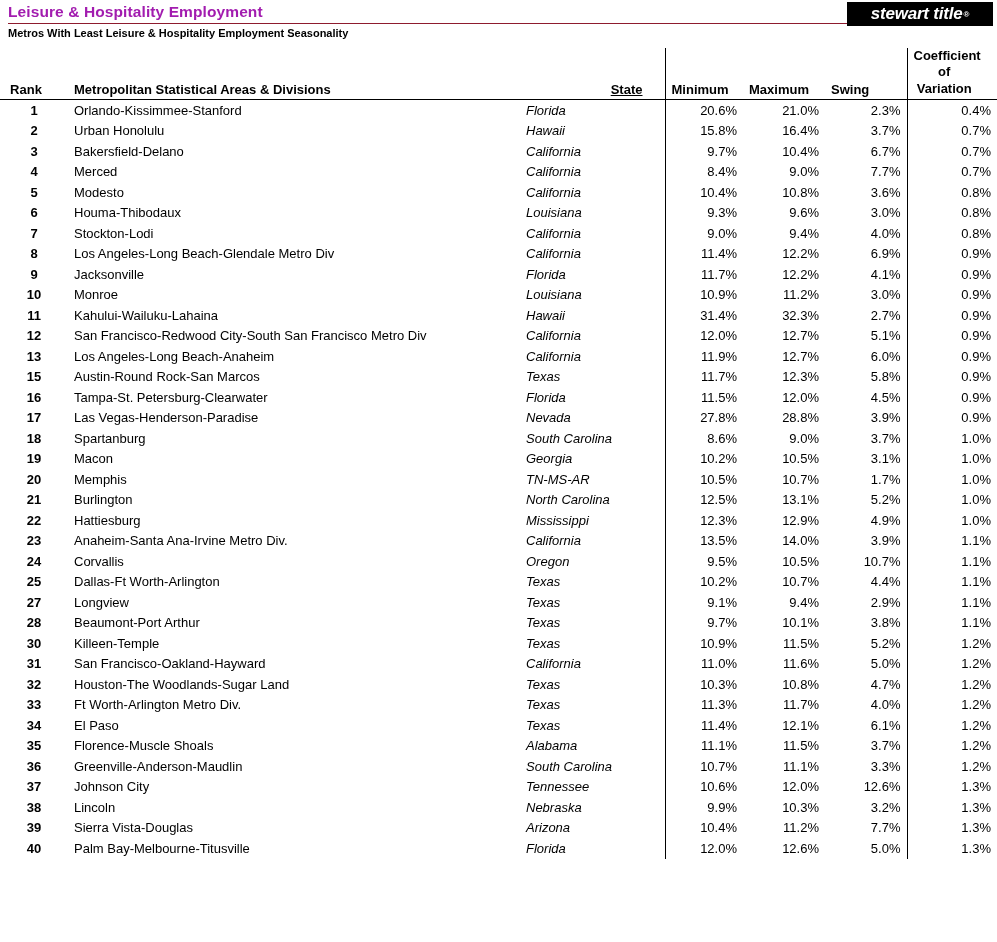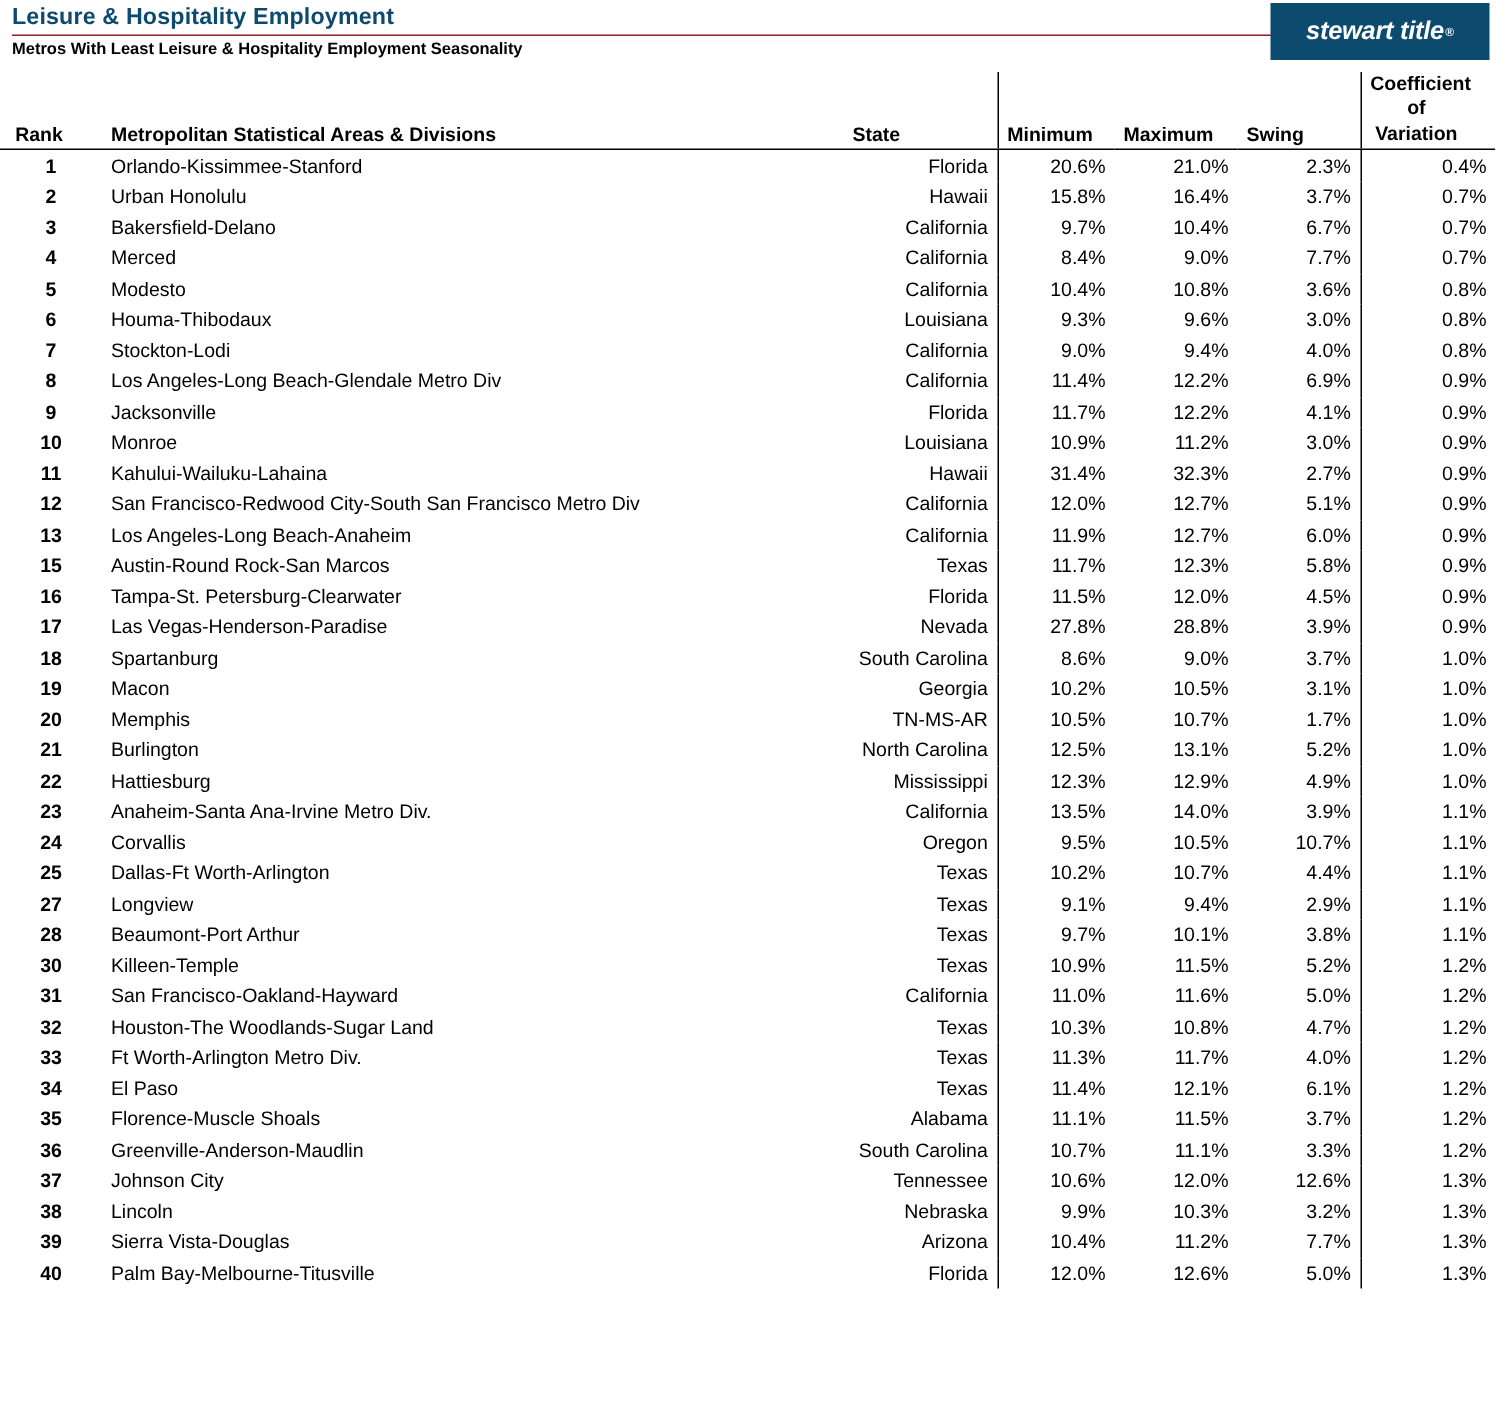--- a/index.html
+++ b/index.html
@@ -18,41 +18,41 @@
   }
   
   .header {
     position: relative;
     height: 48px;
     padding: 0 8px;
   }
   .title-main {
     font-size: 15.5px;
     font-weight: bold;
-    color: #0c4a6e;
+    color: #a21caf;
     letter-spacing: 0.1px;
     padding-top: 3px;
   }
   .title-rule {
     border-bottom: 1.5px solid #8e1b2e;
     margin: 2px 0 3px 0;
     width: 844px;
   }
   .title-sub {
     font-size: 11px;
     font-weight: bold;
     color: #000;
   }
   .logo {
     position: absolute;
     top: 2px;
     right: 4px;
     width: 146px;
-    height: 38px;
-    background: #0c4a6e;
+    height: 24px;
+    background: #000000;
     color: #ffffff;
     font-size: 17px;
     font-weight: bold;
     font-style: italic;
     letter-spacing: -0.2px;
     display: flex;
     align-items: center;
     justify-content: center;
   }
   .logo .reg {
@@ -83,39 +83,39 @@
     vertical-align: bottom;
     padding: 0 22px 2px 6px;
     border-bottom: 1.2px solid #000;
   }
   thead th.cv-head {
     text-align: center;
     line-height: 1.25;
   }
   thead th.rank-head { text-align: center; }
   thead th.msa-head  { text-align: left; }
-  thead th.state-head{ text-align: center; }
+  thead th.state-head{ text-align: right; text-decoration: underline; }
   thead th.num-head  { text-align: left; }
 
   .cv-head-block {
     display: block;
     text-align: center;
   }
   .cv-spacer { height: 26px; }
 
   tbody td {
     padding: 0 6px;
     height: 20.5px;
     line-height: 20.5px;
     white-space: nowrap;
     overflow: hidden;
   }
   td.rank { text-align: center; font-weight: bold; }
   td.msa  { text-align: left; }
-  td.state{ text-align: right; }
+  td.state{ text-align: left; font-style: italic; }
   td.num  { text-align: right; }
 
   
   td.min, th.min-head { border-left: 1px solid #000; }
   td.cv, th.cv-head   { border-left: 1px solid #000; }
   tbody tr:first-child td { padding-top: 1px; }
 </style>
 </head>
 <body>
 

